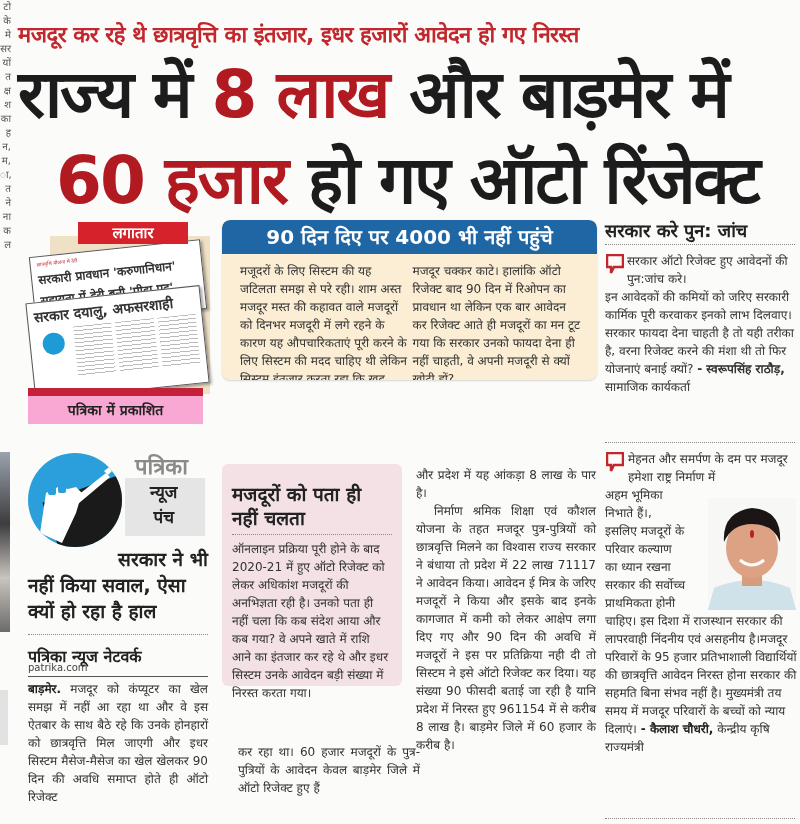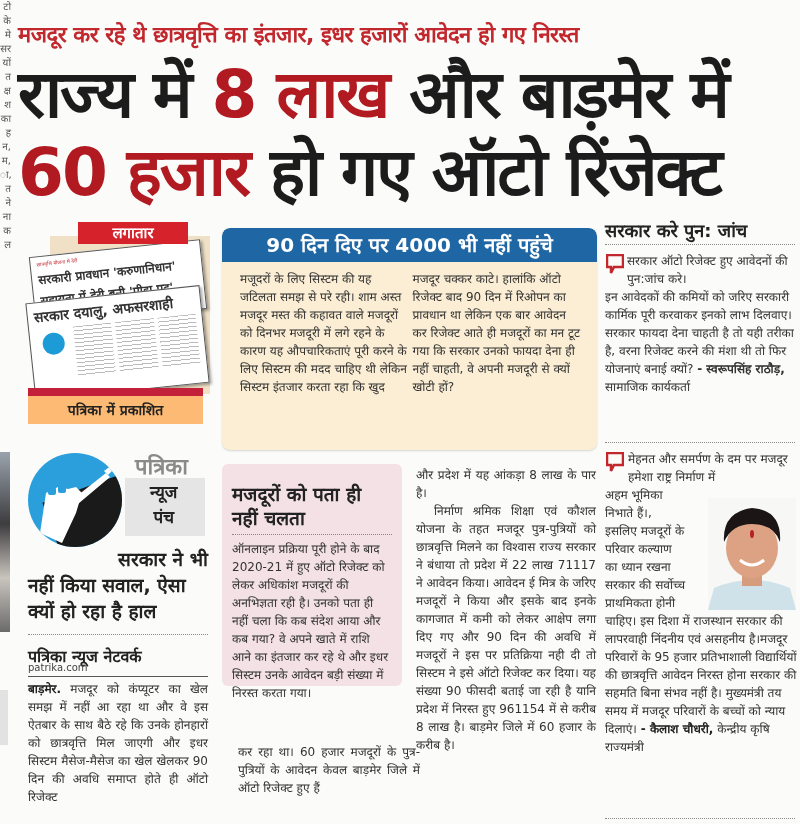--- a/index.html
+++ b/index.html
@@ -8,56 +8,56 @@
 
   .edge-strip { position: absolute; left: 0; top: 0; width: 12px; height: 824px; font-size: 10px; line-height: 14px; color: #555; overflow: hidden; }
   .edge-strip span { display: block; text-align: right; padding-right: 1px; }
   .edge-photo { position: absolute; left: 0; top: 452px; width: 10px; height: 180px; background: linear-gradient(180deg,#9aa3ad,#3d3c3f 40%,#c9c4bd 70%,#6b6b6b); }
   .edge-gray { position: absolute; left: 0; top: 690px; width: 8px; height: 55px; background: #e2e2e2; }
 
   .kicker { position: absolute; left: 18px; top: 18px; font-size: 22px; font-weight: bold; color: #c1272d; letter-spacing: -0.5px; white-space: nowrap; }
   .headline { position: absolute; left: 18px; font-size: 66px; font-weight: bold; line-height: 1; color: #1c1c1c; white-space: nowrap; letter-spacing: -2px; }
   .headline .red { color: #b11a21; }
   .hl1 { top: 62px; }
-  .hl2 { top: 140px; }
+  .hl2 { top: 148px; margin-left: 38px; }
 
   
   .clip-box { position: absolute; left: 28px; top: 222px; width: 175px; height: 196px; }
   .clip-bg { position: absolute; left: 22px; top: 14px; width: 160px; height: 158px; background: #efe0c6; }
   .clip-tag { position: absolute; left: 50px; top: 0; width: 110px; height: 22px; background: #d6232b; color: #fff; font-weight: bold; font-size: 15px; text-align: center; line-height: 22px; }
   .paper { position: absolute; background: #fff; border: 1px solid #555; box-shadow: 2px 2px 3px rgba(0,0,0,.35); overflow: hidden; }
   .paper1 { left: 4px; top: 26px; width: 172px; height: 70px; transform: rotate(-6deg); }
   .paper2 { left: 2px; top: 72px; width: 175px; height: 98px; transform: rotate(-6deg); }
   .paper .ptxt { font-size: 12px; font-weight: bold; color: #333; padding: 4px 6px 0; white-space: nowrap; }
   .paper .small { font-size: 5px; color: #c1272d; padding: 4px 6px 0; }
   .paper .cols { display: flex; gap: 4px; padding: 4px 6px; }
   .paper .col { flex: 1; height: 50px; background: repeating-linear-gradient(180deg,#bbb 0 1px,#fff 1px 4px); }
   .paper .dot { width: 22px; height: 22px; border-radius: 50%; background: #1d9bd7; margin: 4px 6px; }
   .clip-base { position: absolute; left: 0; top: 166px; width: 175px; height: 8px; background: #c3203a; }
-  .clip-label { position: absolute; left: 0; top: 174px; width: 175px; height: 28px; background: #fdba74; text-align: center; font-size: 14px; font-weight: bold; line-height: 28px; color: #222; }
+  .clip-label { position: absolute; left: 0; top: 174px; width: 175px; height: 28px; background: #f9a8d4; text-align: center; font-size: 14px; font-weight: bold; line-height: 28px; color: #222; }
 
   
   .punch-logo { position: absolute; left: 28px; top: 453px; width: 94px; height: 94px; border-radius: 50%; background: #2a9fdb; overflow: hidden; }
   .punch-logo .dark { position: absolute; right: -10px; bottom: -10px; width: 80px; height: 70px; background: #1a1a1a; transform: rotate(-20deg); }
   .punch-logo svg { position: absolute; left: 0; top: 0; }
   .punch-brand { position: absolute; left: 135px; top: 450px; font-size: 22px; font-weight: bold; color: #8a8a8a; }
   .punch-gray { position: absolute; left: 125px; top: 478px; width: 80px; height: 58px; background: #e5e5e5; }
   .punch-sub { position: absolute; left: 150px; top: 480px; font-size: 17px; font-weight: bold; color: #222; line-height: 25px; text-align: center; }
   .punch-head { position: absolute; left: 28px; top: 546px; width: 180px; font-size: 19px; font-weight: bold; line-height: 26px; color: #222; text-align: right; }
   .punch-head .l3 { text-align: left; }
   .dot-rule { position: absolute; border-top: 1px dotted #888; }
   .byline { position: absolute; left: 28px; top: 645px; font-size: 16px; font-weight: bold; color: #222; }
   .site { position: absolute; left: 28px; top: 662px; font-size: 10px; color: #444; }
   .solid-rule { position: absolute; left: 28px; top: 676px; width: 180px; border-top: 1px solid #555; }
 
   .col-text { position: absolute; font-size: 12px; line-height: 18px; color: #333; text-align: justify; }
   .col-text b { color: #222; }
 
   
-  .ybox { position: absolute; left: 222px; top: 220px; width: 375px; height: 222px; background: #fbeed4; border-radius: 8px; overflow: hidden; box-shadow: 0 1px 2px rgba(0,0,0,.15); margin-top: 8px; }
+  .ybox { position: absolute; left: 222px; top: 220px; width: 375px; height: 160px; background: #fbeed4; border-radius: 8px; overflow: hidden; box-shadow: 0 1px 2px rgba(0,0,0,.15); }
   .ybox-head { height: 34px; background: #1f66a5; color: #fff; text-align: center; font-size: 20px; font-weight: bold; line-height: 34px; border-radius: 8px 8px 0 0; }
   .ybox-cols { display: flex; gap: 2px; padding: 8px 14px 0 18px; }
   .ybox-cols .c { flex: 1; font-size: 12px; line-height: 18px; color: #333; }
 
   
   .pbox { position: absolute; left: 222px; top: 464px; width: 180px; height: 222px; background: #f3e1e6; border-radius: 6px; padding: 18px 10px; }
   .pbox h3 { font-size: 19px; line-height: 24px; color: #222; font-weight: bold; }
   .pbox .rule { border-top: 1px dotted #888; margin: 4px 0 5px; }
   .pbox p { font-size: 12px; line-height: 18px; color: #333; }
 

